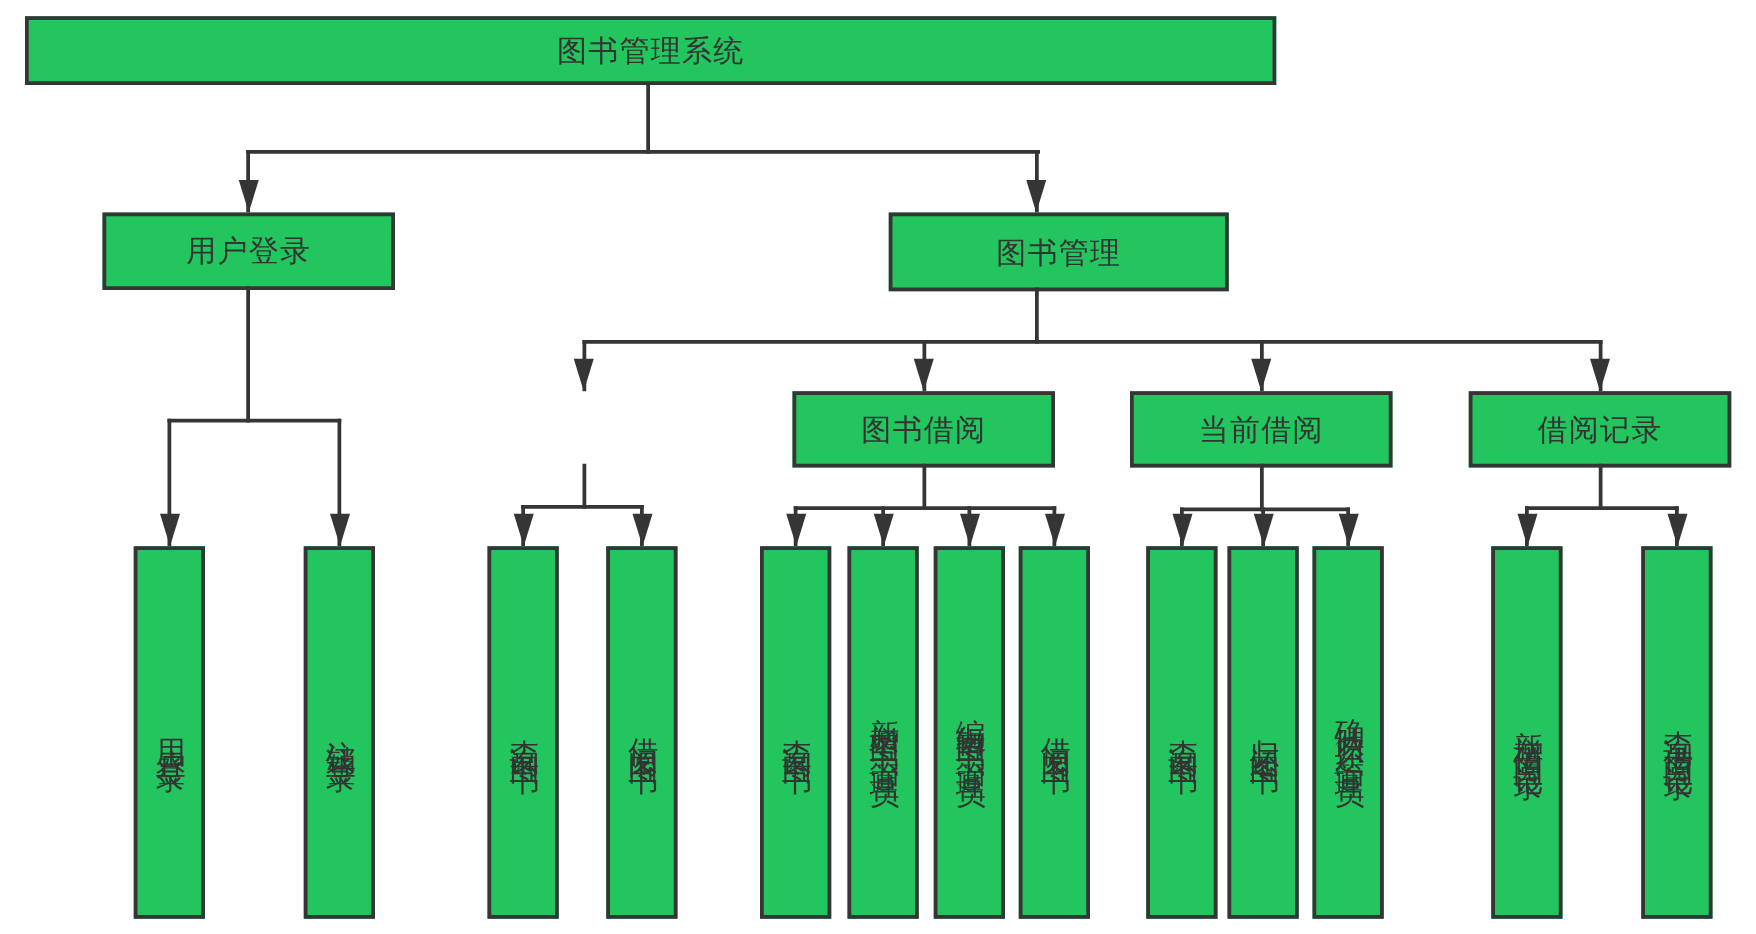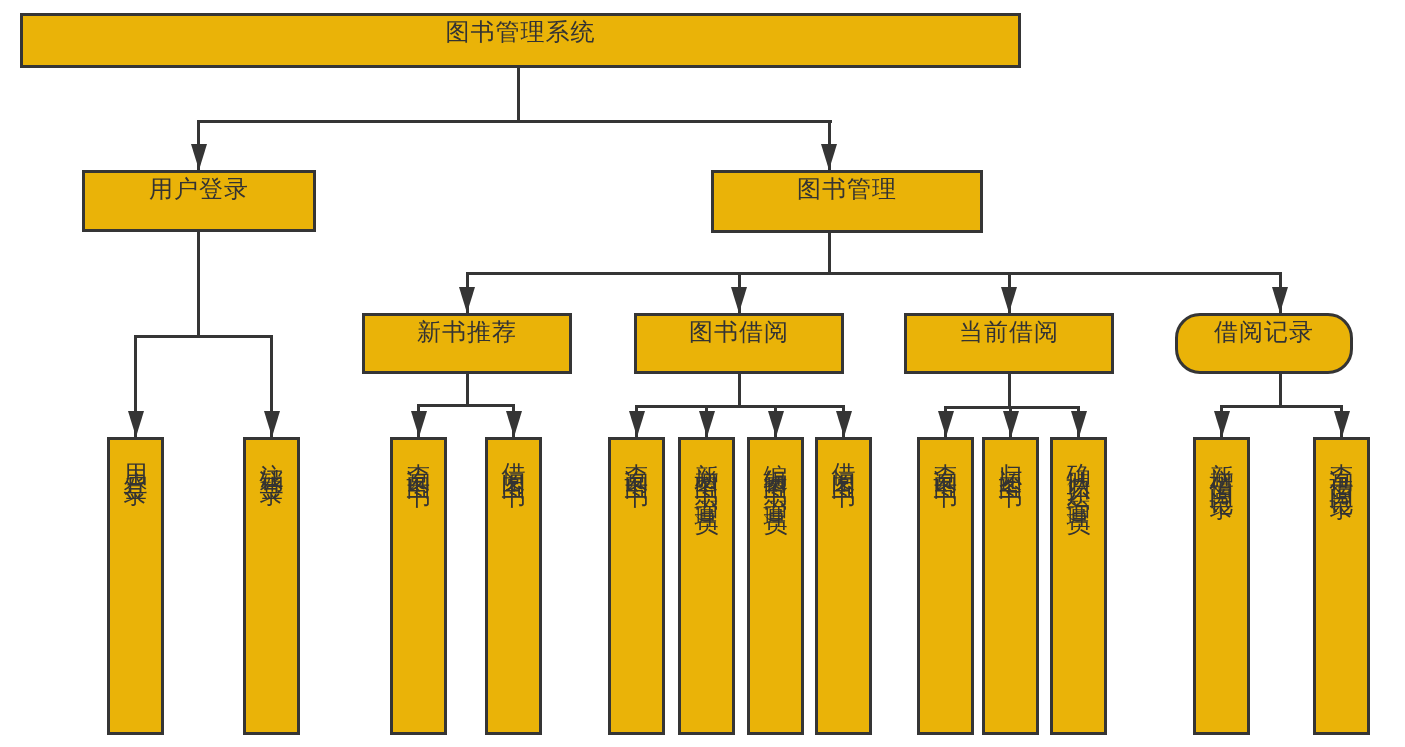--- a/index.html
+++ b/index.html
@@ -8,22 +8,22 @@
     width:1405px;height:747px;
     background:#ffffff;
     overflow:hidden;
     font-family:"Liberation Sans","DejaVu Sans",sans-serif;
     color:#333333;
   }
   .box{
     position:absolute;
     box-sizing:border-box;
     border:3px solid #353535;
-    background:#eab308;
-    display:flex;align-items:flex-start;justify-content:center;
+    background:#22c55e;
+    display:flex;align-items:center;justify-content:center;
     color:#333333;
   }
   .hbox{font-size:24px;letter-spacing:1px;white-space:nowrap;}
   .vbox{padding:4px 0;}
   .vtext{
     writing-mode:vertical-rl;
     text-orientation:mixed;
     font-size:24px;
     letter-spacing:7px;
     line-height:1;
@@ -86,30 +86,27 @@
     <div class="vline" style="left:465.5px;top:272px;height:41px;"></div>
     <div class="arrow" style="left:459px;top:287px;"></div>
     <div class="vline" style="left:737.5px;top:272px;height:41px;"></div>
     <div class="arrow" style="left:731px;top:287px;"></div>
     <div class="vline" style="left:1007.5px;top:272px;height:41px;"></div>
     <div class="arrow" style="left:1001px;top:287px;"></div>
     <div class="vline" style="left:1278.5px;top:272px;height:41px;"></div>
     <div class="arrow" style="left:1272px;top:287px;"></div>
   </div>
 
-  <div class="box hbox" style="left:362px;top:313px;width:210px;height:61px;">
-    <span>新书推荐</span>
-  </div>
   <div class="box hbox" style="left:904px;top:313px;width:210px;height:61px;">
     <span>当前借阅</span>
   </div>
   <div class="box hbox" style="left:634px;top:313px;width:210px;height:61px;">
     <span>图书借阅</span>
   </div>
-  <div class="box hbox" style="left:1175px;top:313px;width:178px;height:61px;border-radius:25px;">
+  <div class="box hbox" style="left:1175px;top:313px;width:210px;height:61px;">
     <span>借阅记录</span>
   </div>
 
   <div>
     <div class="vline" style="left:465.5px;top:371px;height:36px;"></div>
     <div class="hline" style="left:417px;top:404px;width:98px;"></div>
     <div class="vline" style="left:417px;top:404px;height:33px;"></div>
     <div class="arrow" style="left:410.5px;top:411px;"></div>
     <div class="vline" style="left:512px;top:404px;height:33px;"></div>
     <div class="arrow" style="left:505.5px;top:411px;"></div>

